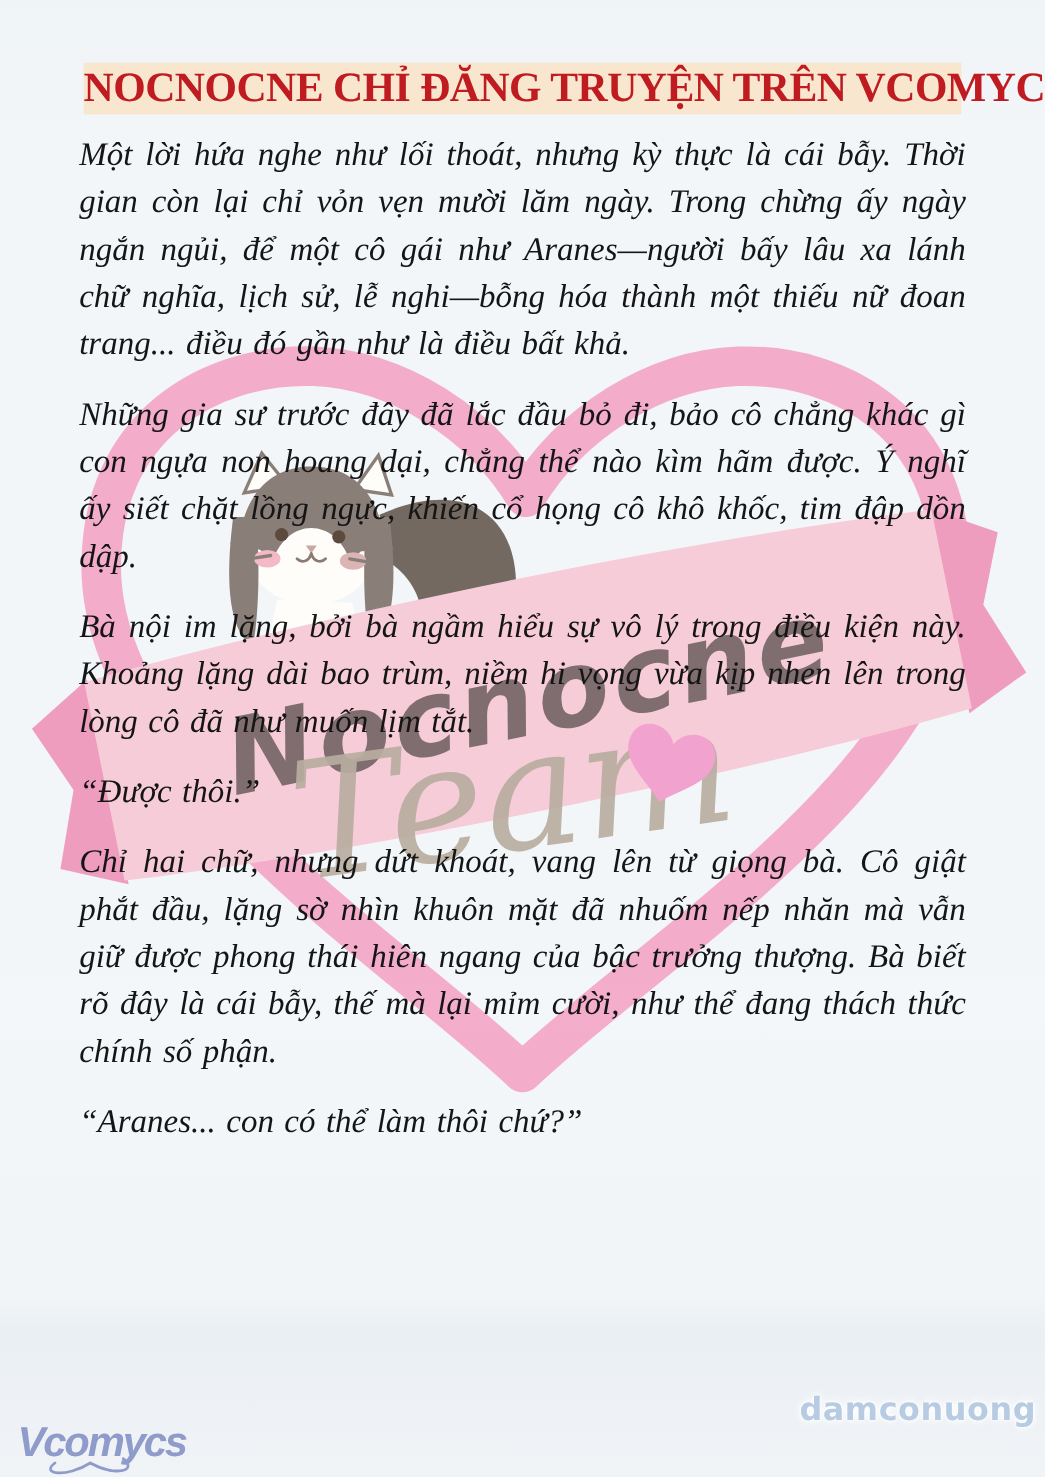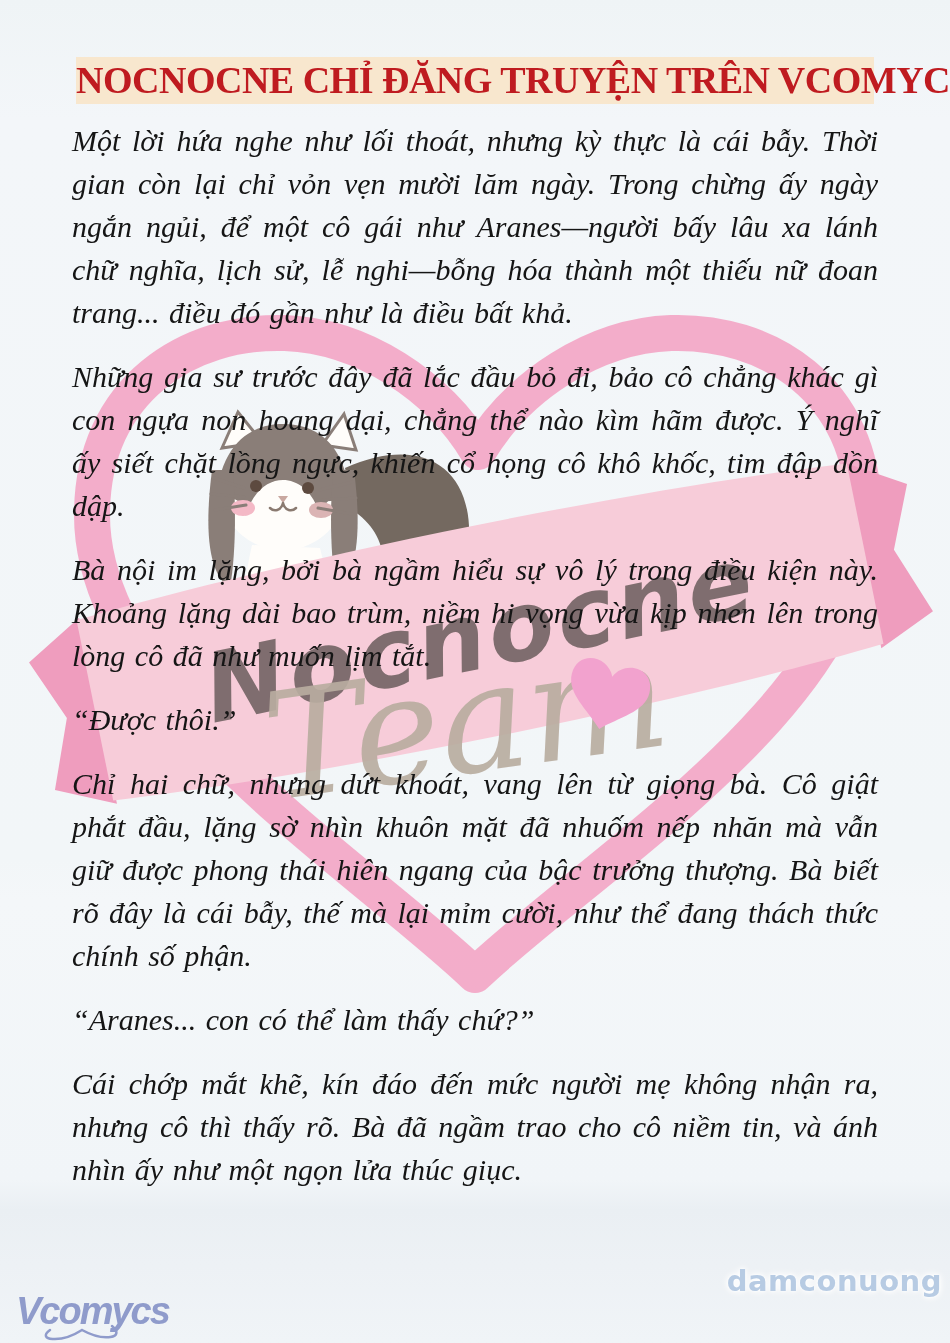--- a/index.html
+++ b/index.html
@@ -90,22 +90,21 @@
 
   <div class="content">
     <h1 class="title-bar">NOCNOCNE CHỈ ĐĂNG TRUYỆN TRÊN VCOMYCS</h1>
 
     <div class="body-text">
       <p>Một lời hứa nghe như lối thoát, nhưng kỳ thực là cái bẫy. Thời gian còn lại chỉ vỏn vẹn mười lăm ngày. Trong chừng ấy ngày ngắn ngủi, để một cô gái như Aranes—người bấy lâu xa lánh chữ nghĩa, lịch sử, lễ nghi—bỗng hóa thành một thiếu nữ đoan trang... điều đó gần như là điều bất khả.</p>
       <p>Những gia sư trước đây đã lắc đầu bỏ đi, bảo cô chẳng khác gì con ngựa non hoang dại, chẳng thể nào kìm hãm được. Ý nghĩ ấy siết chặt lồng ngực, khiến cổ họng cô khô khốc, tim đập dồn dập.</p>
       <p>Bà nội im lặng, bởi bà ngầm hiểu sự vô lý trong điều kiện này. Khoảng lặng dài bao trùm, niềm hi vọng vừa kịp nhen lên trong lòng cô đã như muốn lịm tắt.</p>
       <p>“Được thôi.”</p>
       <p>Chỉ hai chữ, nhưng dứt khoát, vang lên từ giọng bà. Cô giật phắt đầu, lặng sờ nhìn khuôn mặt đã nhuốm nếp nhăn mà vẫn giữ được phong thái hiên ngang của bậc trưởng thượng. Bà biết rõ đây là cái bẫy, thế mà lại mỉm cười, như thể đang thách thức chính số phận.</p>
-      <p>“Aranes... con có thể làm thấy chứ?”</p>
-      <p>Cái chớp mắt khẽ, kín đáo đến mức người mẹ không nhận ra, nhưng cô thì thấy rõ. Bà đã ngầm trao cho cô niềm tin, và ánh nhìn ấy như một ngọn lửa thúc giục.</p>
+      <p>“Aranes... con có thể làm thôi chứ?”</p>
     </div>
   </div>
 
   <svg class="logo-vcomycs" width="170" height="62" viewBox="0 0 170 62" xmlns="http://www.w3.org/2000/svg">
     <text x="6" y="42" font-family="'Liberation Sans',sans-serif" font-style="italic" font-weight="bold" font-size="38" letter-spacing="-2" fill="#8f9bcb">Vcomycs</text>
     <path d="M72 48 C50 62, 26 58, 40 48 M72 48 C94 60, 116 56, 102 44" stroke="#8f9bcb" stroke-width="2.5" fill="none" stroke-linecap="round"></path>
   </svg>
 
   <div class="credit">damconuong</div>
 </div>

